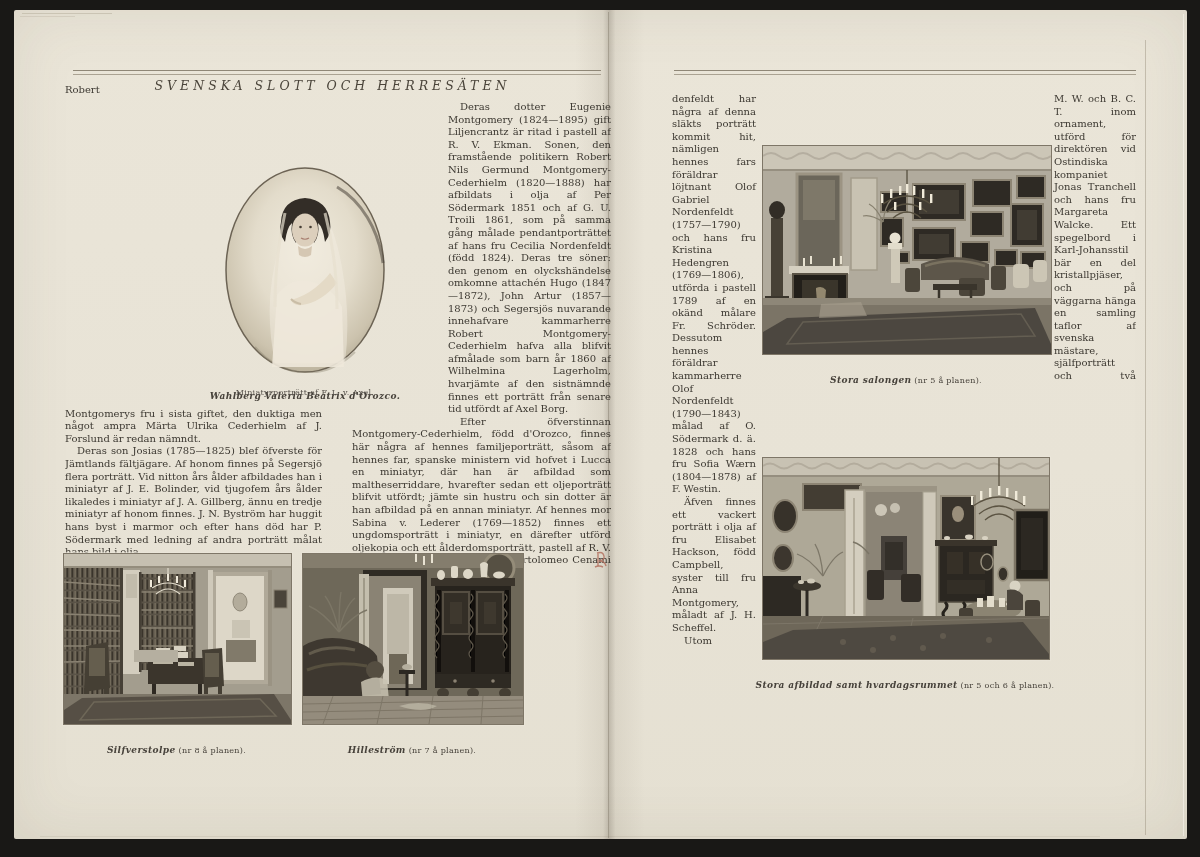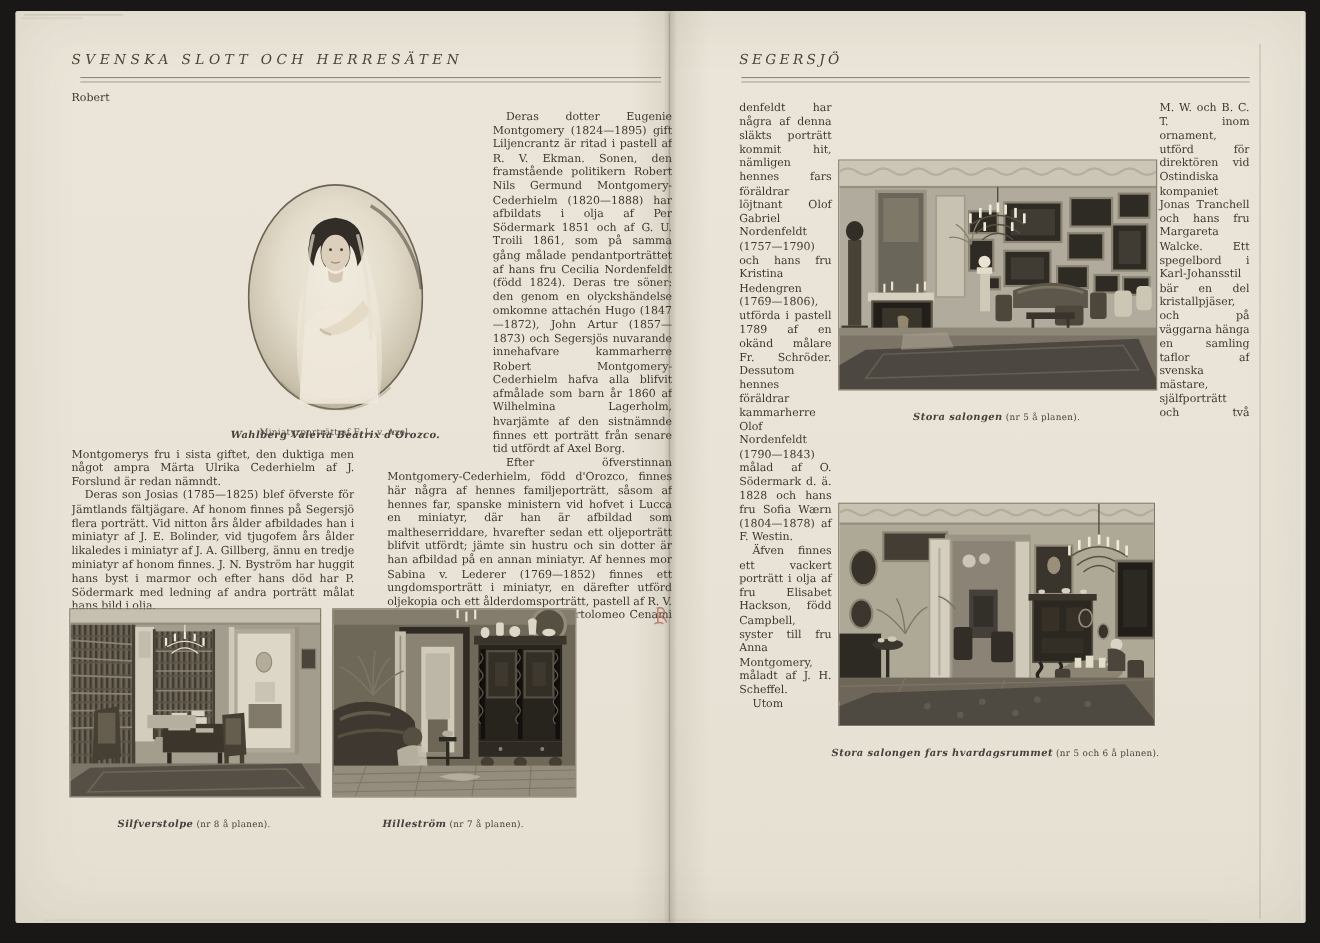--- a/index.html
+++ b/index.html
@@ -10,22 +10,22 @@
           background:linear-gradient(180deg,#eae5d8 0%,#e8e3d6 55%,#e5e0d2 100%);
           box-shadow:inset 0 0 60px rgba(90,80,60,.10);border-radius:2px;}
   .edge-line{position:absolute;background:#b7af9d;opacity:.55;}
   #gutter{position:absolute;left:575px;top:10px;width:70px;height:829px;
           background:linear-gradient(90deg,rgba(120,108,90,0) 0%,rgba(120,108,90,.10) 40%,
           rgba(85,75,60,.26) 49%,rgba(120,108,90,.10) 58%,rgba(120,108,90,0) 100%);}
   #gutter-line{position:absolute;left:608px;top:12px;width:1px;height:826px;background:rgba(110,100,84,.35);}
   #fore-edge{position:absolute;left:1145px;top:40px;width:1px;height:795px;background:rgba(140,130,110,.4);}
   #fore-edge2{position:absolute;left:1183px;top:14px;width:1px;height:822px;background:rgba(252,250,244,.5);}
 
-  .running-head{position:absolute;font-style:italic;font-size:12.5px;
-                letter-spacing:4px;color:#4a443a;white-space:nowrap;}
+  .running-head{position:absolute;text-align:center;font-style:italic;font-size:12.5px;
+                letter-spacing:4px;color:#4a443a;white-space:nowrap;margin-top:32px;}
   .head-rule{position:absolute;height:3px;border-top:1px solid #8f8777;border-bottom:1px solid #aaa292;}
 
   .col{position:absolute;font-size:10px;line-height:12.6px;text-align:justify;
        color:#3c3831;overflow:hidden;word-spacing:-0.2px;}
   .col p{margin:0;}
   .col p.ind{text-indent:12px;}
   .flo{pointer-events:none;}
   .fr{float:right;}
   .fl{float:left;}
 
@@ -290,21 +290,20 @@
   <div class="caption" style="left:302px;top:729px;width:220px;">
     <span class="cap-t">Hilleström</span>
     <span class="cap-d">(nr 7 å planen).</span>
   </div>
 
 
   <svg class="ink-mark" style="left:593px;top:550px;" width="18" height="20" viewBox="0 0 18 20">
     <path d="M4 3 Q10 1 11 6 Q12 10 6 11 Q12 11 13 16 M5 3 L5 17 M2 17 Q6 15 10 17" stroke="#b06c5a" stroke-width="1.4" fill="none" opacity=".8"></path>
   </svg>
 
-  <div class="running-head" style="left:672px;top:46px;width:466px;letter-spacing:3px;">SEGERSJÖ</div>
   <div class="head-rule" style="left:674px;top:70px;width:462px;"></div>
 
   <div class="col" style="left:672px;top:93px;width:226px;height:660px;">
     <div class="flo fr" style="width:142px;height:250px;margin-top:45px;"></div>
     <div class="flo fr" style="width:142px;height:242px;margin-top:352px;"></div>
     <p>denfeldt har några af denna släkts porträtt kommit hit, nämligen hennes fars föräldrar löjtnant Olof Gabriel Nordenfeldt (1757—1790) och hans fru Kristina Hedengren (1769—1806), utförda i pastell 1789 af en okänd målare Fr. Schröder. Dessutom hennes föräldrar kammarherre Olof Nordenfeldt (1790—1843) målad af O. Södermark d. ä. 1828 och hans fru Sofia Wærn (1804—1878) af F. Westin.</p>
     <p class="ind">Äfven finnes ett vackert porträtt i olja af fru Elisabet Hackson, född Campbell, syster till fru Anna Montgomery, måladt af J. H. Scheffel.</p>
     <p class="ind">Utom familjeporträtten märker man i salen ett 1600-tals skåp af ek, brunt och svart i två afdelningar, den öfversta med kolonner, och dessutom en samling tennsaker.</p>
 
   </div>
@@ -525,17 +524,17 @@
         <circle cx="80" cy="184" r="3"></circle>
           <circle cx="130" cy="180" r="3"></circle>
           <circle cx="180" cy="178" r="3"></circle>
           <circle cx="226" cy="182" r="3"></circle>
           <circle cx="110" cy="192" r="3"></circle>
           <circle cx="160" cy="190" r="3"></circle>
       </g>
     </svg>
   </div>
   <div class="caption" style="left:722px;top:664px;width:366px;">
-    <span class="cap-t">Stora salongen fars hvardagsrummet</span>
+    <span class="cap-t">Stora afbildad samt hvardagsrummet</span>
     <span class="cap-d">(nr 5 och 6 å planen).</span>
   </div>
 
 </div>
 
 </body></html>

